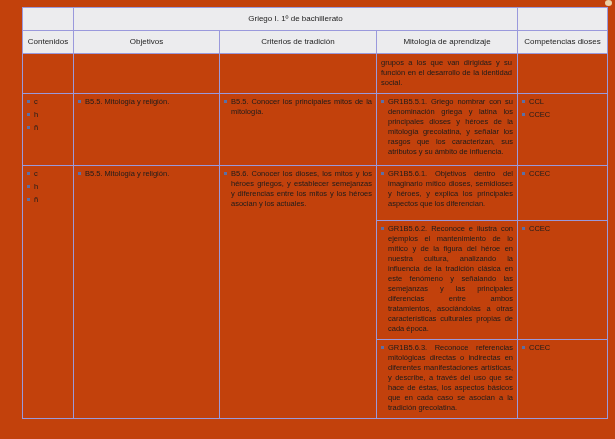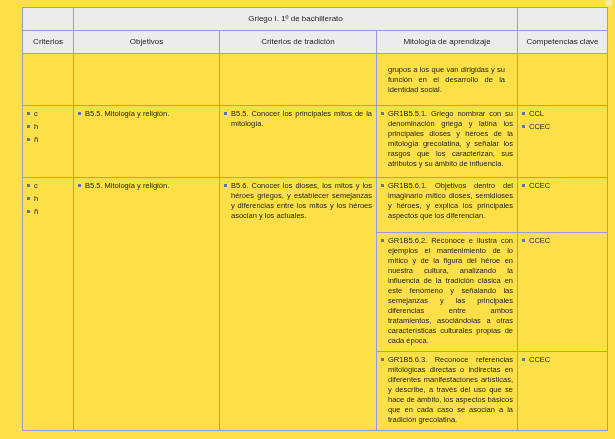--- a/index.html
+++ b/index.html
@@ -9,21 +9,21 @@
     height: 439px;
     background: #ffffff;
     font-family: "Liberation Sans", sans-serif;
     color: #1c1c1c;
   }
   .page {
     position: relative;
     width: 615px;
     height: 439px;
     overflow: hidden;
-    background: #fde047;
+    background: #c2410c;
   }
   table.doc-table {
     position: absolute;
     left: 22px;
     top: 7px;
     width: 585px;
     border-collapse: collapse;
     table-layout: fixed;
   }
   .doc-table th, .doc-table td {
@@ -60,21 +60,21 @@
   .bullet {
     flex: 0 0 3px;
     width: 3px;
     height: 3px;
     background: #5c6fa6;
     margin: 3px 4px 0 1px;
   }
   .li-text { flex: 1; }
   .just { text-align: justify; }
   p.cont {
-    margin: 8px;
+    margin: 1px;
     text-align: justify;
   }
   .corner-mark {
     position: absolute;
     left: 605px;
     top: 0px;
     width: 7px;
     height: 6px;
     background: #f2ecc2;
     border-radius: 50%;
@@ -98,25 +98,25 @@
     <tbody>
         <tr class="h23">
       <th></th>
       <th colspan="3">
         <span>Griego I. 1º de bachillerato</span>
       </th>
       <th></th>
     </tr>
 
     <tr class="h23">
-      <th>Criterios</th>
+      <th>Contenidos</th>
       <th>Objetivos</th>
       <th>Criterios de tradición</th>
       <th>Mitología de aprendizaje</th>
-      <th>Competencias clave</th>
+      <th>Competencias dioses</th>
     </tr>
 
     <tr class="h40">
       <td></td>
       <td></td>
       <td></td>
       <td>
         <p class="cont">grupos a los que van dirigidas y su función en el desarrollo de la identidad social.</p>
       </td>
       <td></td>
@@ -243,21 +243,21 @@
                 <span class="li-text">CCEC</span>
               </li>
         </ul>
       </td>
     </tr>
     <tr class="h78">
       <td>
         <ul class="cell-list">
           <li>
                 <span class="bullet"></span>
-                <span class="li-text just">GR1B5.6.3. Reconoce referencias mitológicas directas o indirectas en diferentes manifestaciones artísticas, y describe, a través del uso que se hace de ámbito, los aspectos básicos que en cada caso se asocian a la tradición grecolatina.</span>
+                <span class="li-text just">GR1B5.6.3. Reconoce referencias mitológicas directas o indirectas en diferentes manifestaciones artísticas, y describe, a través del uso que se hace de éstas, los aspectos básicos que en cada caso se asocian a la tradición grecolatina.</span>
               </li>
         </ul>
       </td>
       <td>
         <ul class="cell-list">
           <li>
                 <span class="bullet"></span>
                 <span class="li-text">CCEC</span>
               </li>
         </ul>

